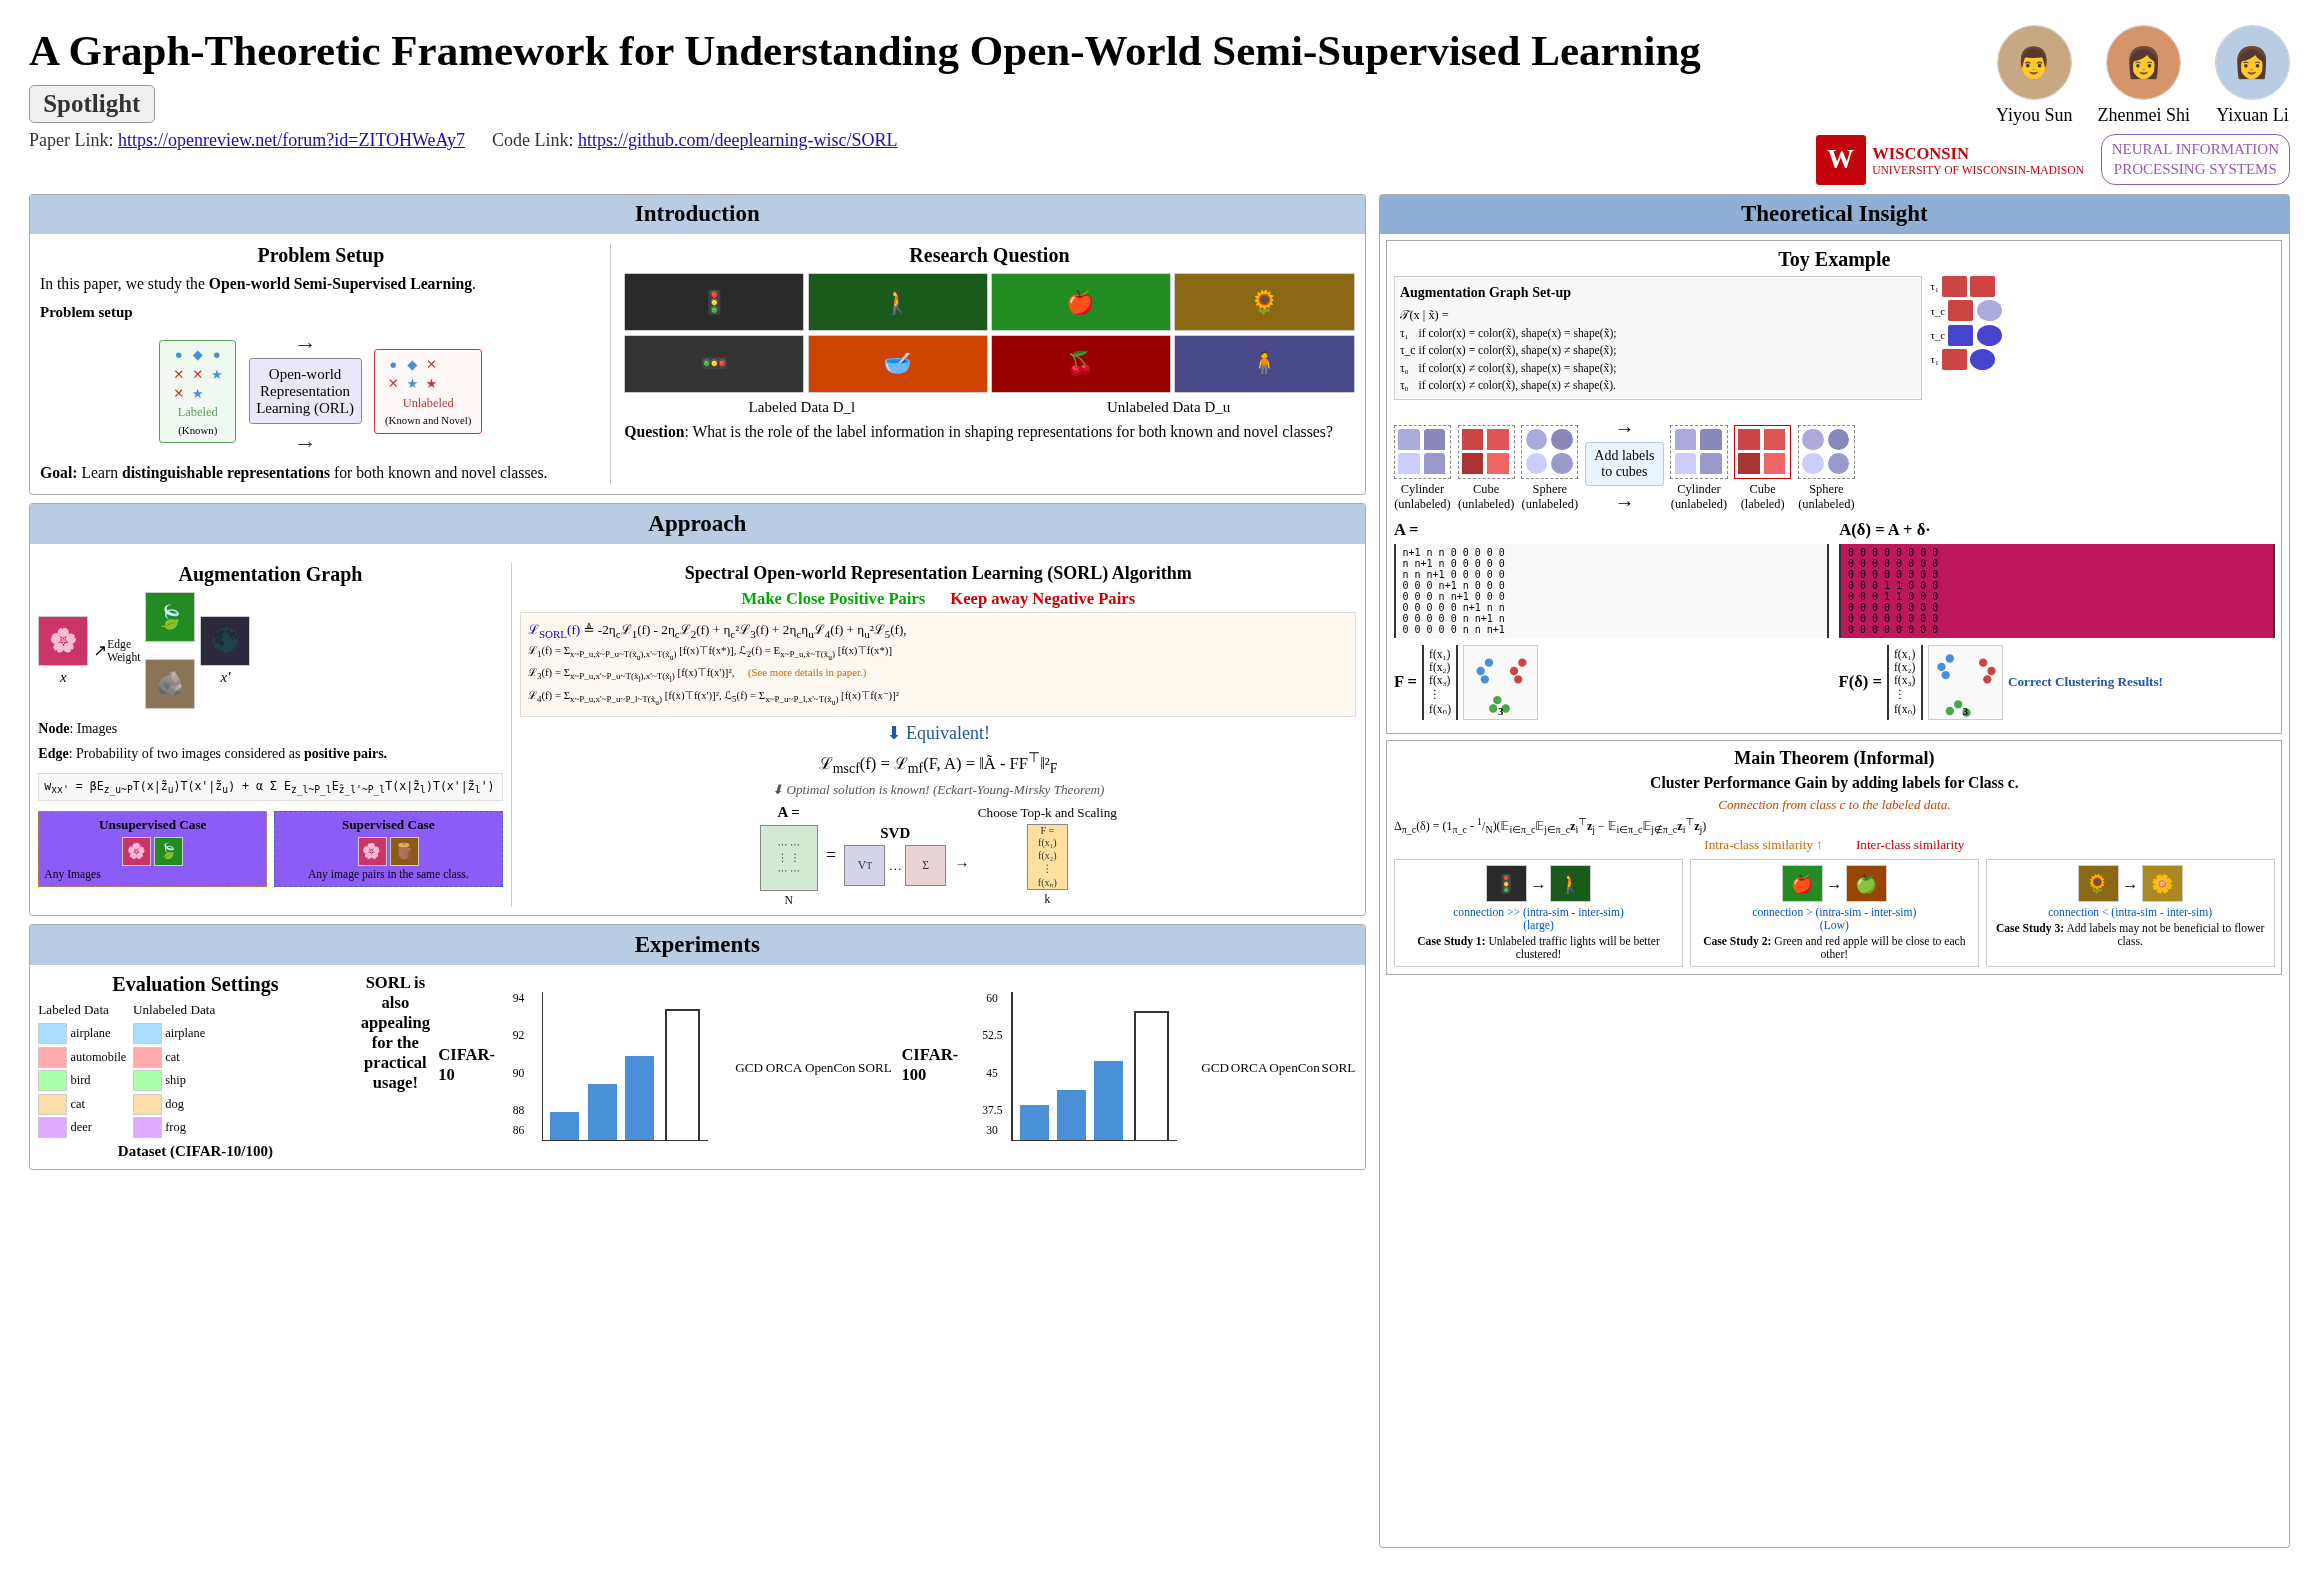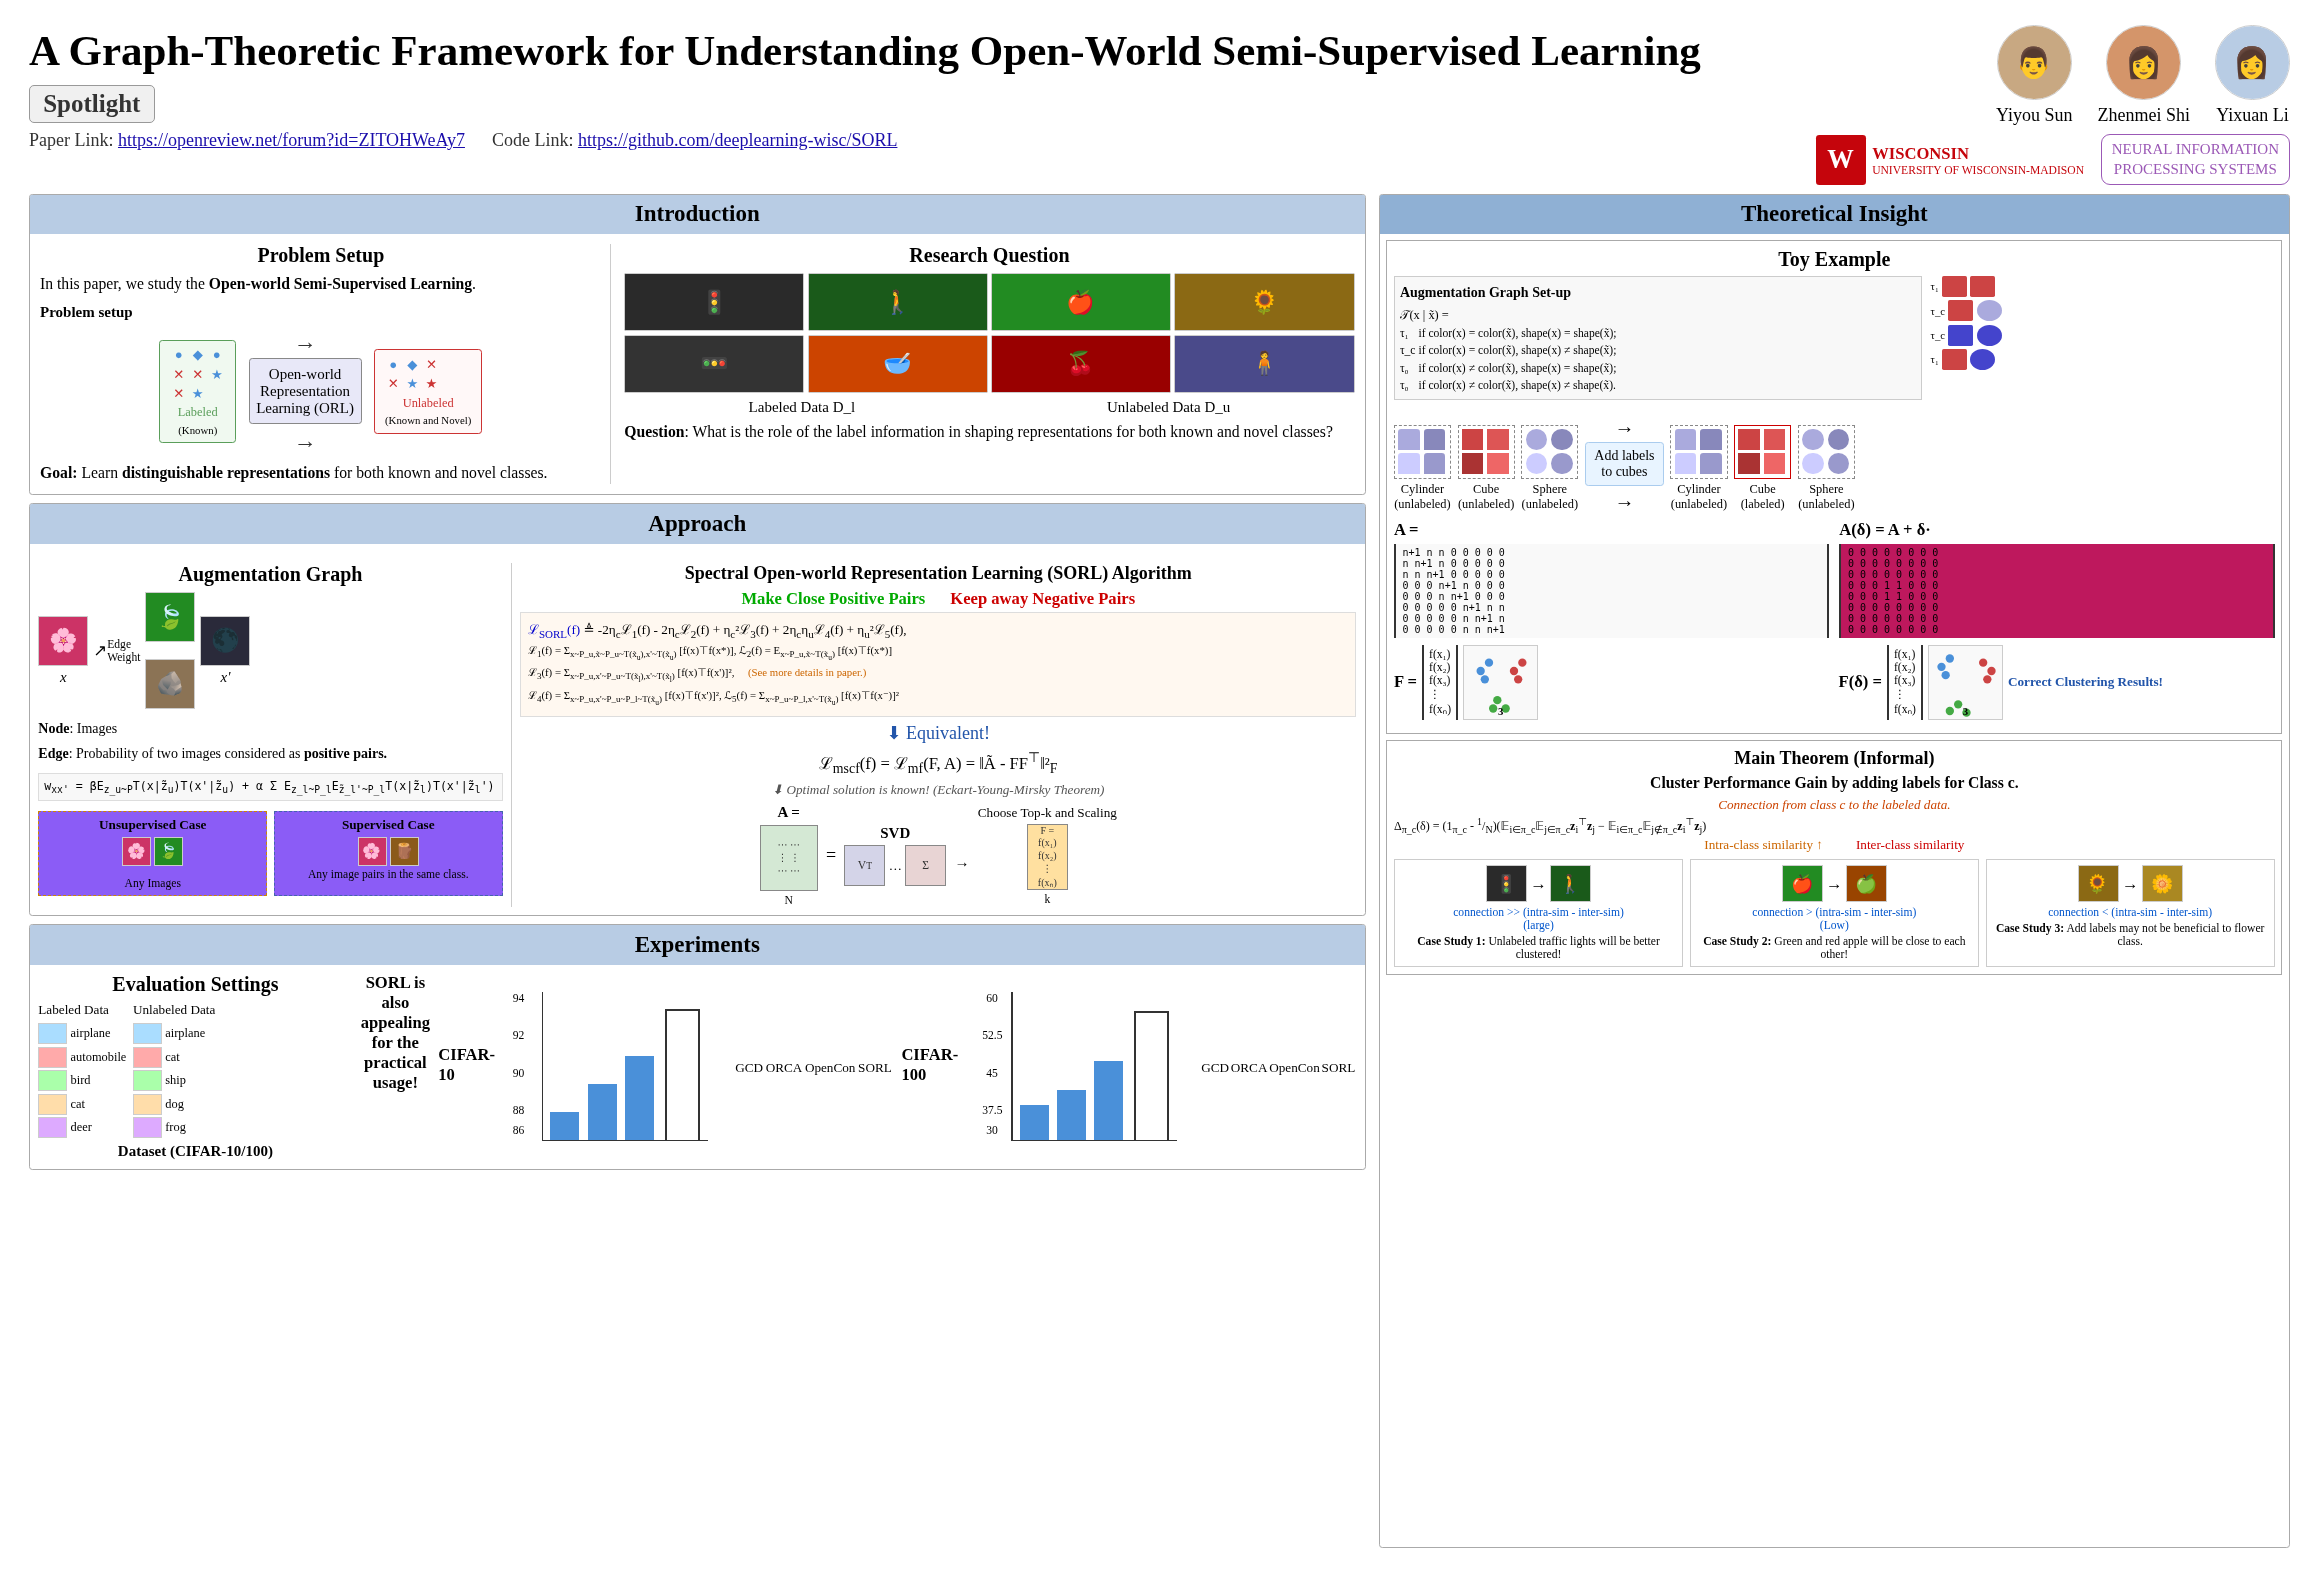--- a/index.html
+++ b/index.html
@@ -148,21 +148,21 @@
       color: #c5050c;
       line-height: 1.3;
     }
 
     .neurips-logo {
       display: flex;
       flex-direction: column;
       align-items: center;
       border: 1.7px solid #9b59b6;
       padding: 5px 10px;
-      border-radius: 9px;
+      border-radius: 14px;
     }
 
     .neurips-text {
       font-size: 15px;
       color: #9b59b6;
       text-align: center;
       line-height: 1.3;
     }
 
     
@@ -852,21 +852,21 @@
               <div style="font-size:11.6px; font-family:monospace; background:#f8f8f8; border:0.8px solid #ddd; padding:5px; margin-top:5px;">
                 w<sub>xx'</sub> = βE<sub>z_u~P</sub>T(x|z̃<sub>u</sub>)T(x'|z̃<sub>u</sub>) + α Σ E<sub>z_l~P_l</sub>E<sub>z̃_l'~P_l</sub>T(x|z̃<sub>l</sub>)T(x'|z̃<sub>l</sub>')
               </div>
               <div class="unsup-sup-row">
                 <div class="case-box-small case-box-orange">
                   <div style="font-size:13.2px; font-weight:bold; text-align:center;">Unsupervised Case</div>
                   <div style="display:flex; flex-direction:row; gap:3.3px; justify-content:center; margin-top:3.3px;">
                     <div style="width:29px;height:29px;background:#cc3366;border:0.8px solid #ccc;display:flex;align-items:center;justify-content:center;font-size:15px;">🌸</div>
                     <div style="width:29px;height:29px;background:#228B22;border:0.8px solid #ccc;display:flex;align-items:center;justify-content:center;font-size:15px;">🍃</div>
                   </div>
-                  <div style="text-align:center; font-size:11.6px; margin-top:11px;">Any Images</div>
+                  <div style="text-align:left; font-size:11.6px; margin-top:2px;">Any Images</div>
                 </div>
                 <div class="case-box-small case-box-blue">
                   <div style="font-size:13.2px; font-weight:bold; text-align:center;">Supervised Case</div>
                   <div style="display:flex; flex-direction:row; gap:3.3px; justify-content:center; margin-top:3.3px;">
                     <div style="width:29px;height:29px;background:#cc3366;border:0.8px solid #ccc;display:flex;align-items:center;justify-content:center;font-size:15px;">🌸</div>
                     <div style="width:29px;height:29px;background:#8B5a1a;border:0.8px solid #ccc;display:flex;align-items:center;justify-content:center;font-size:15px;">🪵</div>
                   </div>
                   <div style="text-align:center; font-size:11.6px; margin-top:2.5px;">Any image pairs in the same class.</div>
                 </div>
               </div>

